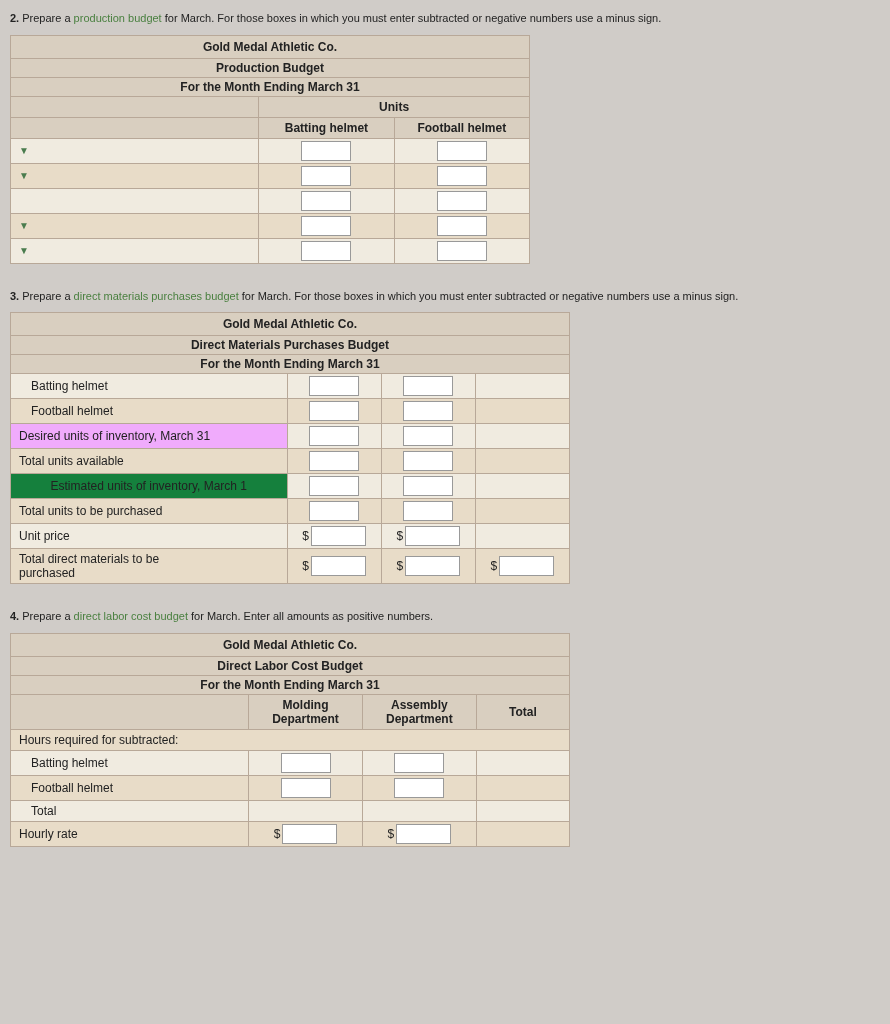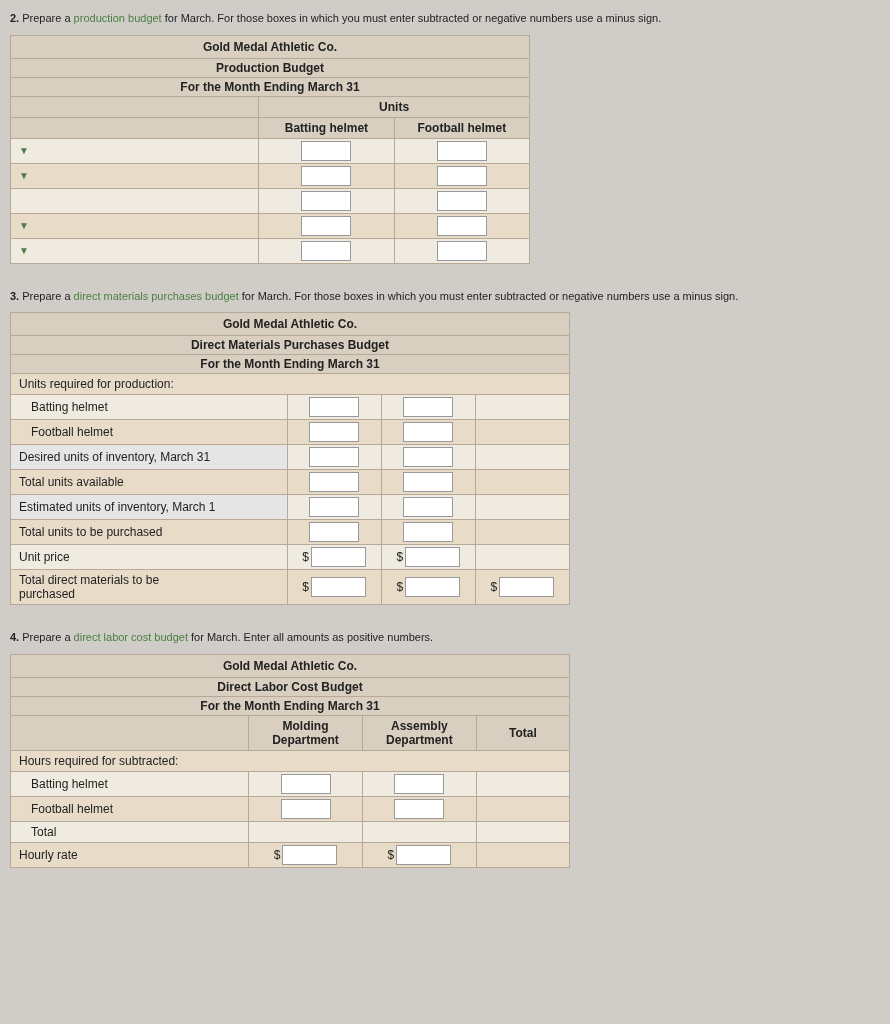--- a/index.html
+++ b/index.html
@@ -195,48 +195,45 @@
         <td colspan="4" style="border:1px solid #b8a898; padding:4px 6px; font-weight:bold; text-align:center; background:#d9cfc0;">Gold Medal Athletic Co.</td>
       </tr>
       <tr>
         <td colspan="4" style="border:1px solid #b8a898; padding:2px 6px; font-weight:bold; text-align:center; background:#d9cfc0;">Direct Materials Purchases Budget</td>
       </tr>
       <tr>
         <td colspan="4" style="border:1px solid #b8a898; padding:2px 6px; font-weight:bold; text-align:center; background:#d9cfc0;">For the Month Ending March 31</td>
       </tr>
 
       <tr>
-        <td colspan="4" style="border:1px solid #b8a898; padding:3px 8px; background:#e8dcc8; font-weight:normal;">Units required for production:</td>
-      </tr>
-      <tr>
         <td style="border:1px solid #b8a898; padding:3px 20px; background:#f0ebe0;">Batting helmet</td>
         <td class="input-cell" style="border:1px solid #b8a898; background:#f0ebe0;"><div class="input-box"><input type="text" style=""></div></td>
         <td class="input-cell" style="border:1px solid #b8a898; background:#f0ebe0;"><div class="input-box"><input type="text" style=""></div></td>
         <td style="border:1px solid #b8a898; background:#f0ebe0;"></td>
       </tr>
       <tr>
         <td style="border:1px solid #b8a898; padding:3px 20px; background:#e8dcc8;">Football helmet</td>
         <td class="input-cell" style="border:1px solid #b8a898; background:#e8dcc8;"><div class="input-box"><input type="text" style=""></div></td>
         <td class="input-cell" style="border:1px solid #b8a898; background:#e8dcc8;"><div class="input-box"><input type="text" style=""></div></td>
         <td style="border:1px solid #b8a898; background:#e8dcc8;"></td>
       </tr>
       <tr>
-        <td style="border:1px solid #b8a898; padding:3px 8px; background:#e5e5e5;">Desired units of inventory, March 31</td>
+        <td style="border:1px solid #b8a898; padding:3px 8px; background:#f0abfc;">Desired units of inventory, March 31</td>
         <td class="input-cell" style="border:1px solid #b8a898; background:#f0ebe0;"><div class="input-box"><input type="text" style=""></div></td>
         <td class="input-cell" style="border:1px solid #b8a898; background:#f0ebe0;"><div class="input-box"><input type="text" style=""></div></td>
         <td style="border:1px solid #b8a898; background:#f0ebe0;"></td>
       </tr>
       <tr>
         <td style="border:1px solid #b8a898; padding:3px 8px; background:#e8dcc8;">Total units available</td>
         <td class="input-cell" style="border:1px solid #b8a898; background:#e8dcc8;"><div class="input-box"><input type="text" style=""></div></td>
         <td class="input-cell" style="border:1px solid #b8a898; background:#e8dcc8;"><div class="input-box"><input type="text" style=""></div></td>
         <td style="border:1px solid #b8a898; background:#e8dcc8;"></td>
       </tr>
       <tr>
-        <td style="border:1px solid #b8a898; padding:3px 8px; background:#e5e5e5;">Estimated units of inventory, March 1</td>
+        <td style="border:1px solid #b8a898; padding:3px 8px; background:#15803d;text-align:center;">Estimated units of inventory, March 1</td>
         <td class="input-cell" style="border:1px solid #b8a898; background:#f0ebe0;"><div class="input-box"><input type="text" style=""></div></td>
         <td class="input-cell" style="border:1px solid #b8a898; background:#f0ebe0;"><div class="input-box"><input type="text" style=""></div></td>
         <td style="border:1px solid #b8a898; background:#f0ebe0;"></td>
       </tr>
       <tr>
         <td style="border:1px solid #b8a898; padding:3px 8px; background:#e8dcc8;">Total units to be purchased</td>
         <td class="input-cell" style="border:1px solid #b8a898; background:#e8dcc8;"><div class="input-box"><input type="text" style=""></div></td>
         <td class="input-cell" style="border:1px solid #b8a898; background:#e8dcc8;"><div class="input-box"><input type="text" style=""></div></td>
         <td style="border:1px solid #b8a898; background:#e8dcc8;"></td>
       </tr>

